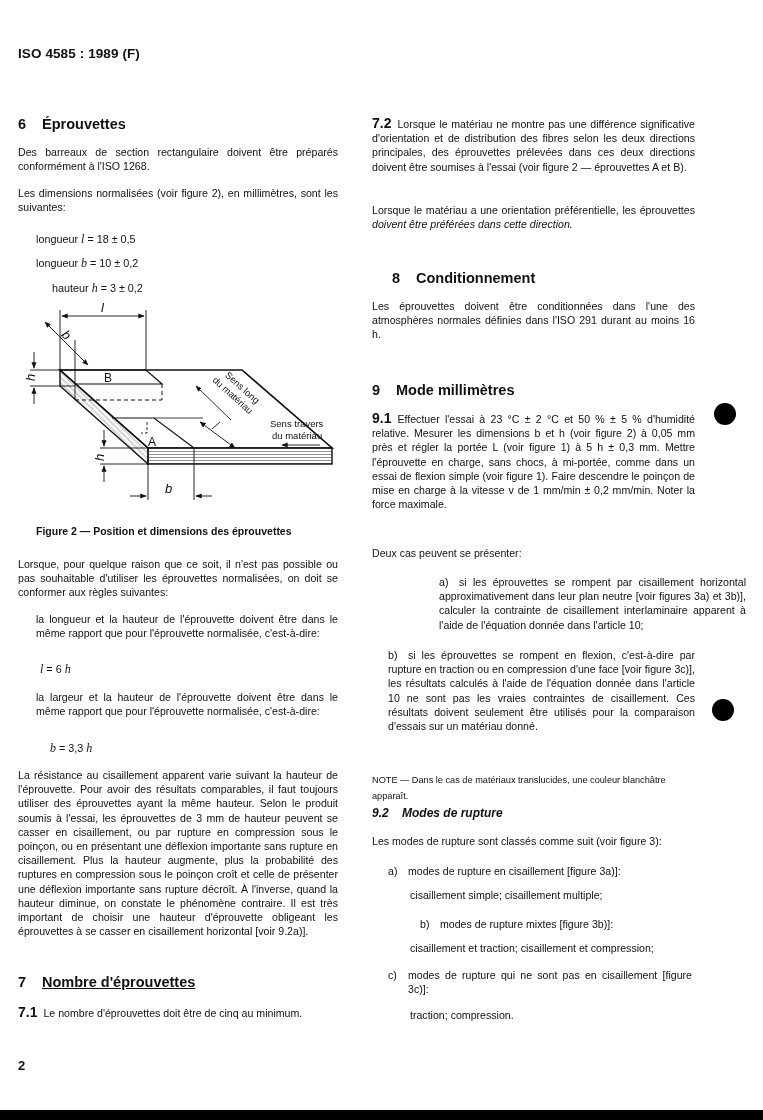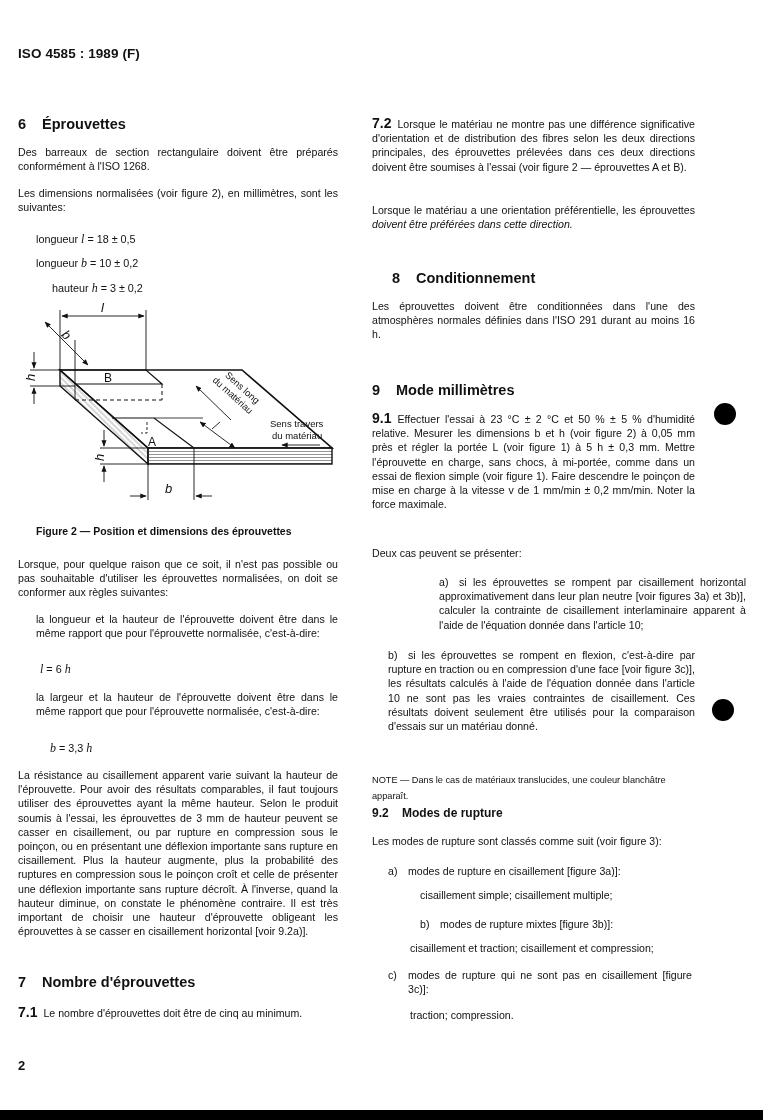--- a/index.html
+++ b/index.html
@@ -4,21 +4,21 @@
 <style>
   html, body { margin: 0; padding: 0; background: #ffffff; }
   body {
     width: 763px; height: 1120px; position: relative; overflow: hidden;
     font-family: "Liberation Sans", sans-serif; color: #111;
   }
   .abs { position: absolute; }
   .doc-id { left: 18px; top: 46px; font-size: 13.5px; font-weight: bold; letter-spacing: 0.1px; }
   .h1 { font-size: 14.5px; font-weight: bold; white-space: nowrap; }
   .h1 .num { display: inline-block; width: 24px; }
-  .h2 { font-size: 12px; font-weight: bold; white-space: nowrap; }
+  .h2 { font-size: 12px; font-weight: bold; white-space: nowrap; font-style: italic; }
   .h2 .num { display: inline-block; width: 30px; }
   .p { font-size: 10.6px; line-height: 14.2px; text-align: justify; }
   .p .lead { font-weight: bold; font-size: 14px; margin-right: 6px; }
   .p.last-left { text-align-last: left; }
   .small { font-size: 9.2px; line-height: 16px; margin-top: 21px; }
   .formula { font-size: 10.8px; white-space: nowrap; }
   .formula i { font-family: "Liberation Serif", serif; font-size: 12px; }
   .fig-caption { font-size: 10.5px; font-weight: bold; white-space: nowrap; }
   .list-label { display: inline-block; width: 20px; }
   .dot { width: 22px; height: 22px; border-radius: 50%; background: #000; }
@@ -127,21 +127,21 @@
   <i>l</i> <span>= 6</span> <i>h</i>
 </div>
 
 <div class="abs p" style="left:36px; top:690px; width:302px;">la largeur et la hauteur de l'éprouvette doivent être dans le même rapport que pour l'éprouvette normalisée, c'est-à-dire:</div>
 <div class="abs formula" style="left:50px; top:741px;">
   <i>b</i> <span>= 3,3</span> <i>h</i>
 </div>
 
 <div class="abs p" style="left:18px; top:768px; width:320px;">La résistance au cisaillement apparent varie suivant la hauteur de l'éprouvette. Pour avoir des résultats comparables, il faut toujours utiliser des éprouvettes ayant la même hauteur. Selon le produit soumis à l'essai, les éprouvettes de 3 mm de hauteur peuvent se casser en cisaillement, ou par rupture en compression sous le poinçon, ou en présentant une déflexion importante sans rupture en cisaillement. Plus la hauteur augmente, plus la probabilité des ruptures en compression sous le poinçon croît et celle de présenter une déflexion importante sans rupture décroît. À l'inverse, quand la hauteur diminue, on constate le phénomène contraire. Il est très important de choisir une hauteur d'éprouvette obligeant les éprouvettes à se casser en cisaillement horizontal [voir 9.2a)].</div>
 
-<div class="abs h1" style="left:18px; top:974px;">
+<div class="abs h1" style="left:18px; top:974px;text-decoration:underline;">
   <span class="num">7</span><span>Nombre d'éprouvettes</span>
 </div>
 
 <div class="abs p" style="left:18px; top:1005px; width:330px;">
   <span class="lead">7.1</span><span>Le nombre d'éprouvettes doit être de cinq au minimum.</span>
 </div>
 
 <div class="abs page-num">2</div>
 
 <div class="abs p last-left" style="left:372px; top:116px; width:323px;">
@@ -183,21 +183,21 @@
 
 <div class="abs h2" style="left:372px; top:806px;">
   <span class="num">9.2</span><span>Modes de rupture</span>
 </div>
 
 <div class="abs p" style="left:372px; top:834px; width:330px;">Les modes de rupture sont classés comme suit (voir figure 3):</div>
 
 <div class="abs p" style="left:388px; top:864px; width:307px;">
   <span class="list-label">a)</span><span>modes de rupture en cisaillement [figure 3a)]:</span>
 </div>
-<div class="abs p" style="left:420px; top:888px; width:290px;">cisaillement simple; cisaillement multiple;</div>
+<div class="abs p" style="left:410px; top:888px; width:290px;">cisaillement simple; cisaillement multiple;</div>
 
 <div class="abs p" style="left:388px; top:917px; width:307px;padding-left:32px;">
   <span class="list-label">b)</span><span>modes de rupture mixtes [figure 3b)]:</span>
 </div>
 <div class="abs p" style="left:410px; top:941px; width:290px;">cisaillement et traction; cisaillement et compression;</div>
 
 <div class="abs p" style="left:388px; top:968px; width:312px; display:flex;">
   <span class="list-label" style="flex:0 0 20px;">c)</span>
     <span style="flex:1; text-align:justify; padding-right:8px;">modes de rupture qui ne sont pas en cisaillement [figure 3c)]:</span>
 </div>

